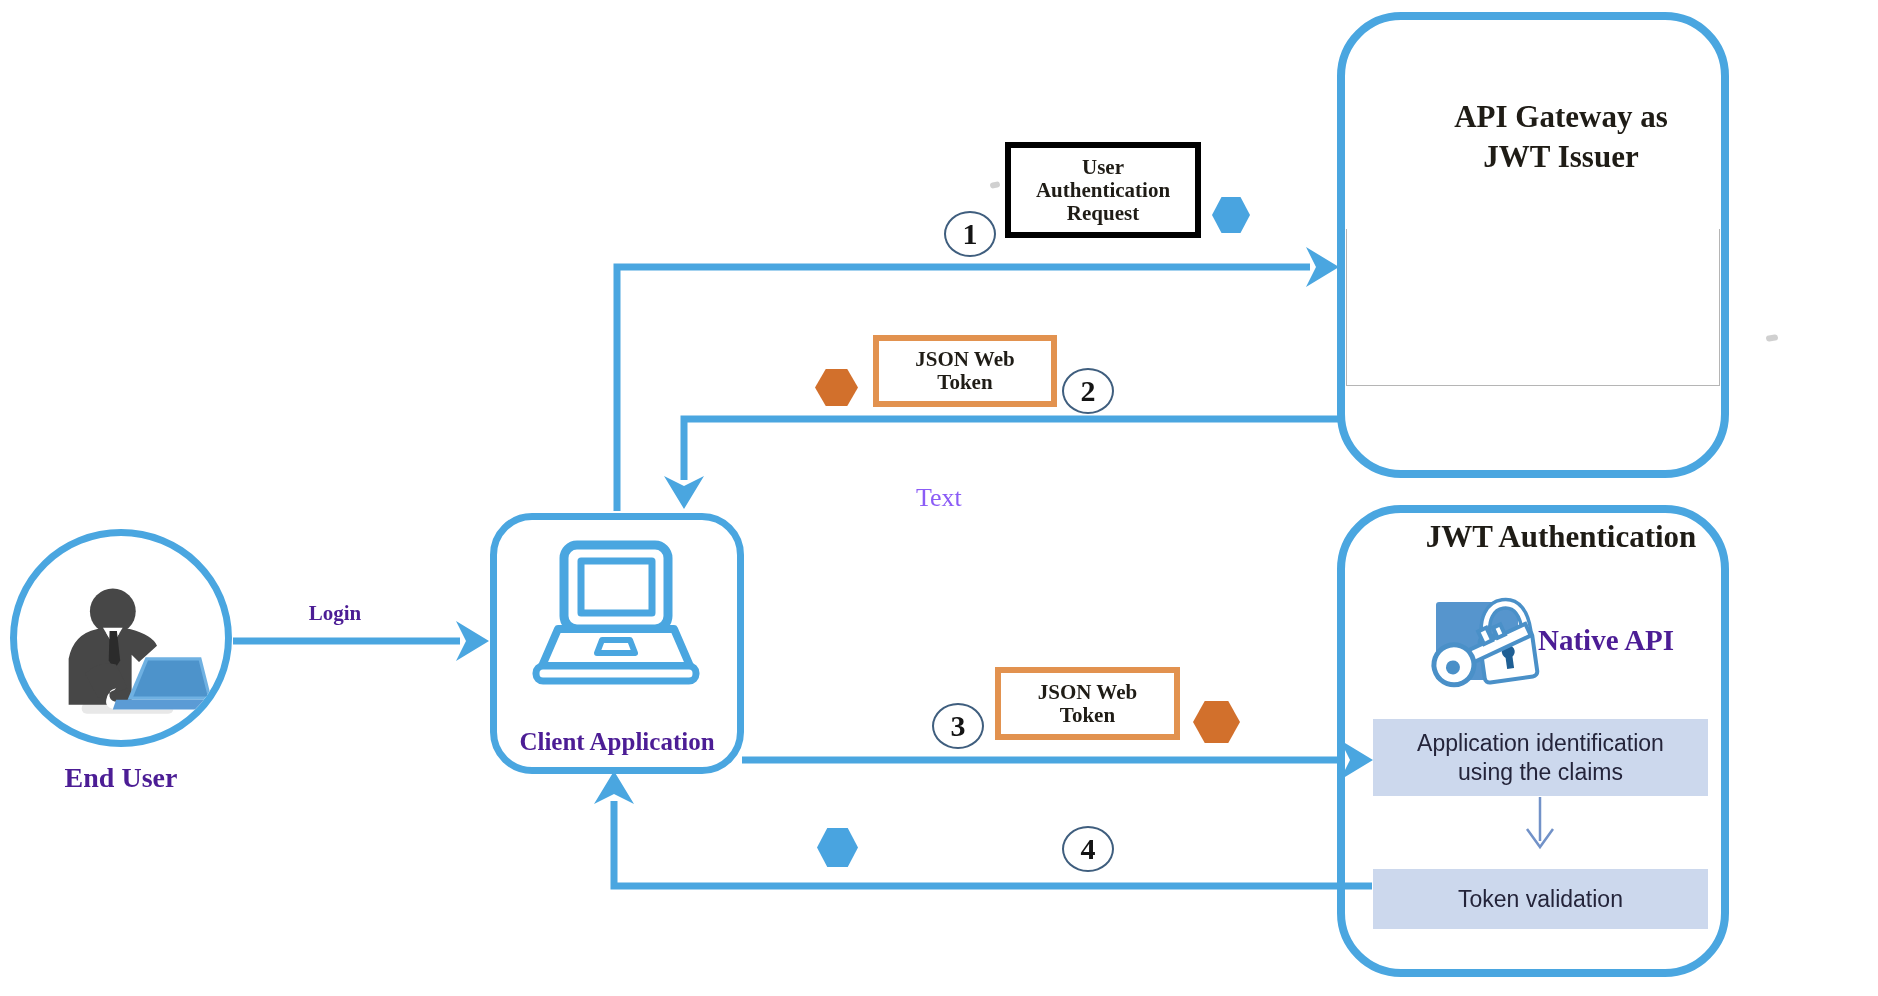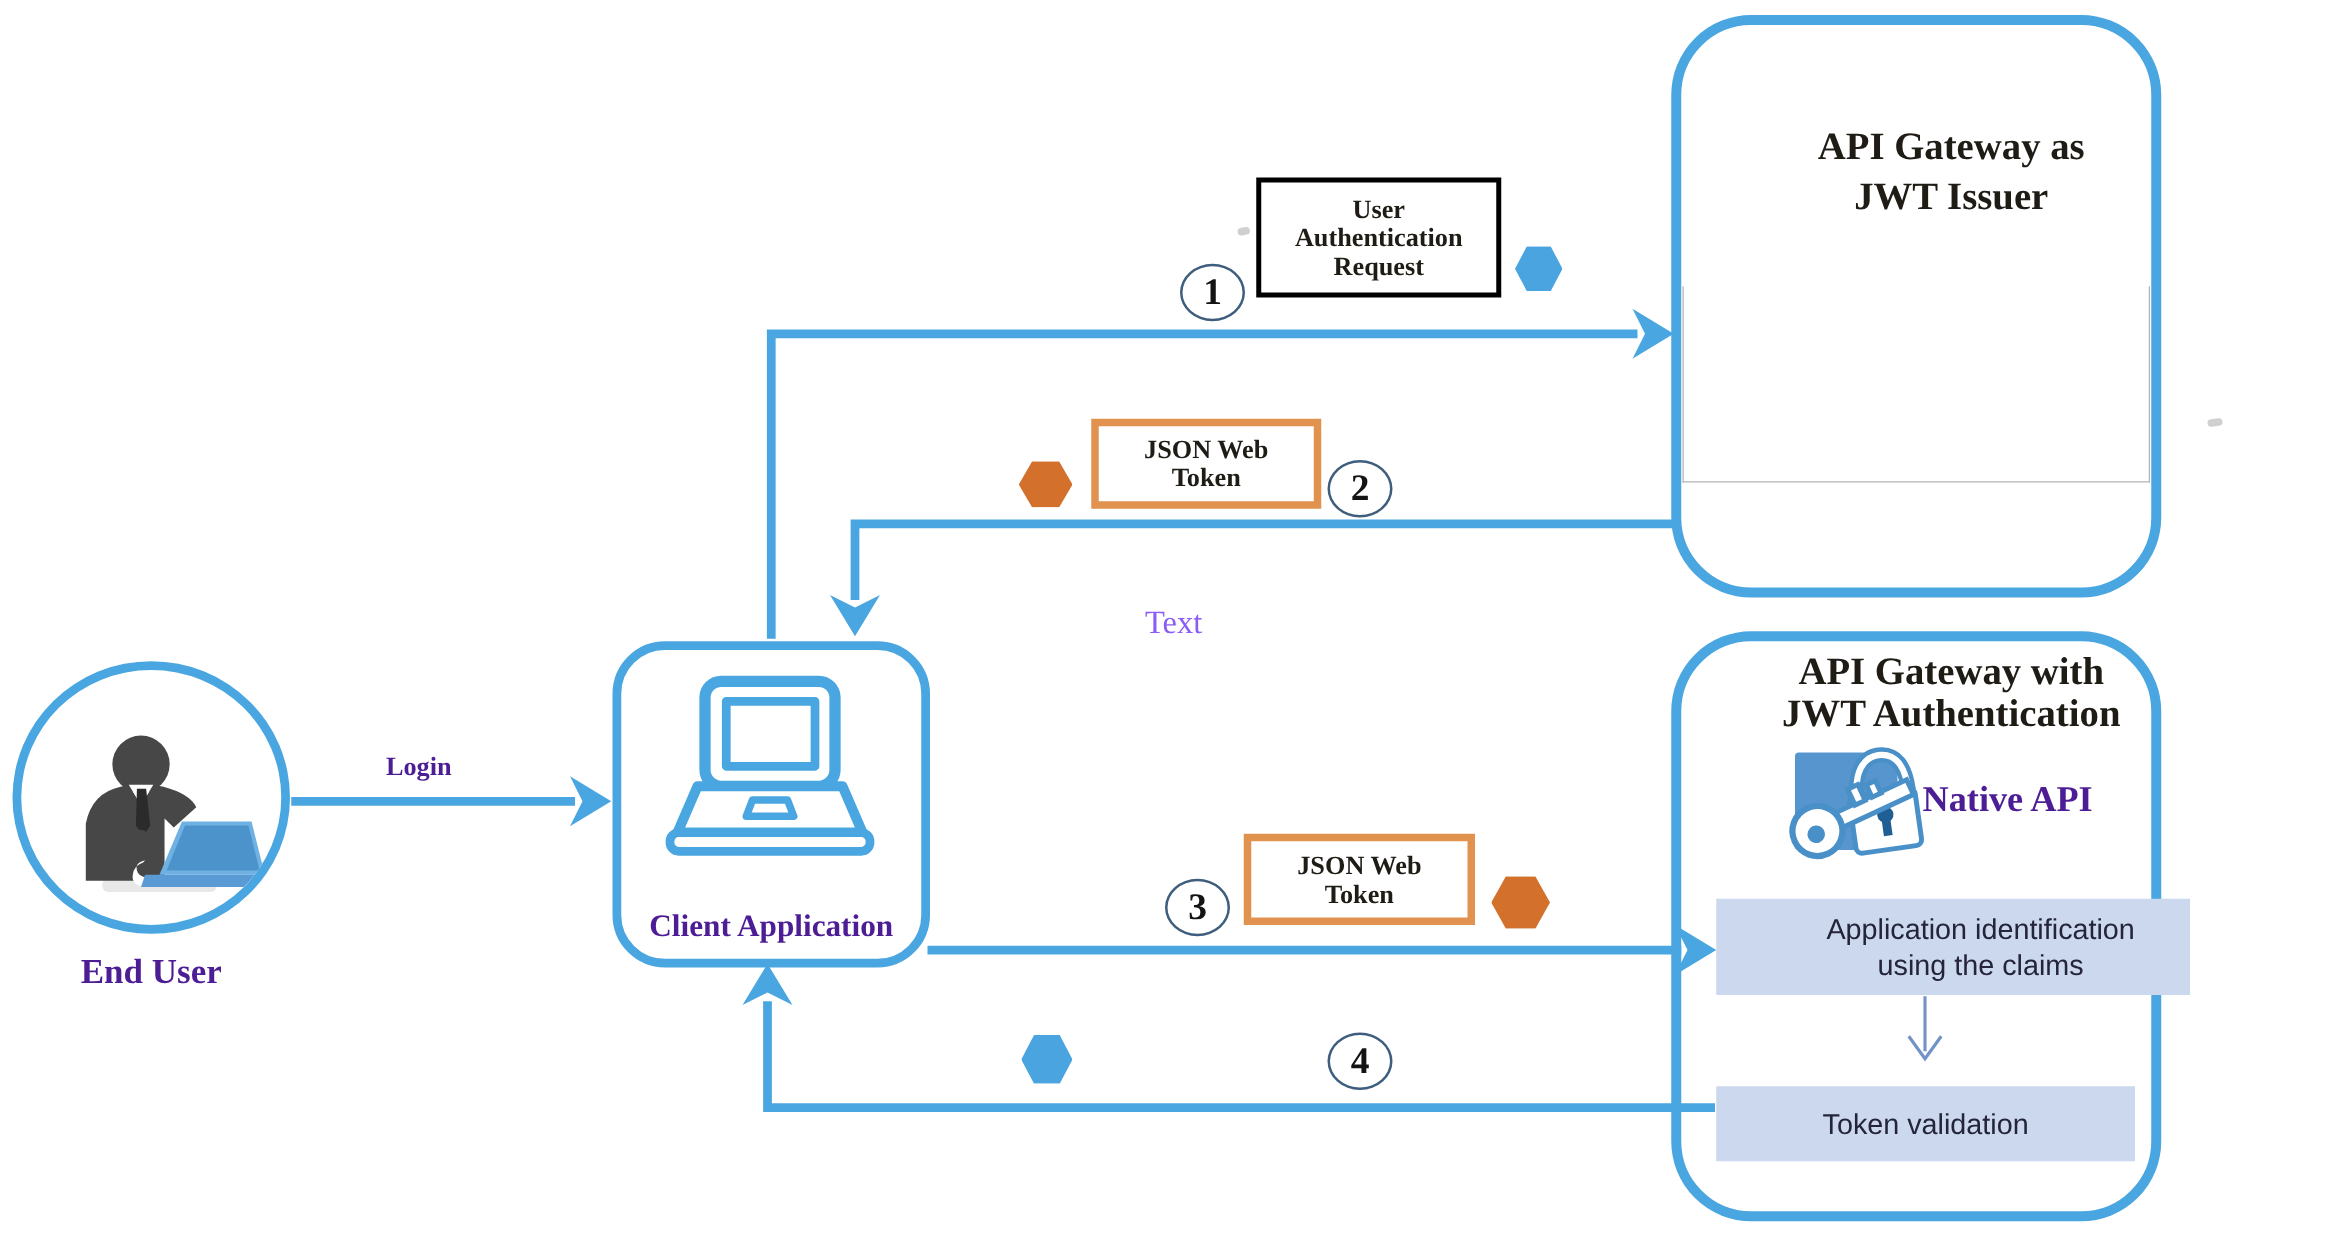--- a/index.html
+++ b/index.html
@@ -25,21 +25,21 @@
 
   
   .lavender{position:absolute;background:#ccd8ed;display:flex;flex-direction:column;align-items:center;
             justify-content:center;font-family:"Liberation Sans",sans-serif;font-size:23px;
             line-height:29px;color:#24243a;text-align:center;z-index:3;}
 
   
   .chip{position:absolute;box-sizing:border-box;background:#fff;display:flex;flex-direction:column;
         align-items:center;justify-content:center;text-align:center;font-weight:bold;font-size:21px;
         line-height:23px;color:#1f1c16;z-index:6;}
-  .chip.blue{border:4px solid #000000;}
+  .chip.blue{border:6px solid #000000;}
   .chip.orange{border:6px solid #e2924f;}
   .chip span{display:block;}
 
   
   .numcircle{position:absolute;box-sizing:border-box;width:52px;height:46px;border:2px solid #3f5e7e;
              border-radius:50%;background:#fff;display:flex;align-items:center;justify-content:center;
              font-weight:600;font-size:30px;color:#141414;z-index:6;}
 
   
   .hex{position:absolute;clip-path:polygon(25% 0%,75% 0%,100% 50%,75% 100%,25% 100%,0% 50%);z-index:6;}
@@ -95,21 +95,20 @@
 
   <div class="bigbox" style="left:1337px;top:12px;width:392px;height:466px;"></div>
   <div class="bigtitle" style="left:1337px;top:97px;width:392px;font-size:31px;line-height:40px;">
     <div>API Gateway as</div>
     <div>JWT Issuer</div>
   </div>
   <div class="inner-panel" style="left:1346px;top:229px;width:372px;height:156px;"></div>
 
   <div class="bigbox" style="left:1337px;top:505px;width:392px;height:472px;"></div>
   <div class="bigtitle" style="left:1337px;top:520px;width:392px;font-size:31px;line-height:34px;">
-    <div>API Gateway with</div>
     <div>JWT Authentication</div>
   </div>
 
   <svg class="icon" style="left:1428px;top:590px;" width="114" height="100" viewBox="0 0 114 100">
     <rect x="8" y="12" width="82" height="78" rx="3" fill="#5695cd"></rect>
     <g transform="rotate(-8 78 60)">
       <path d="M60,52 C58,24 70,14 81,14 C95,14 101,26 101,44 L101,54" fill="none" stroke="#4a90c8" stroke-width="12"></path>
       <path d="M60,52 C58,24 70,14 81,14 C95,14 101,26 101,44 L101,54" fill="none" stroke="#ffffff" stroke-width="5"></path>
       <rect x="53" y="44" width="53" height="46" rx="5" fill="#ffffff" stroke="#4a90c8" stroke-width="4"></rect>
       <circle cx="80" cy="62" r="6.5" fill="#1f5f94"></circle>
@@ -118,21 +117,21 @@
     <g transform="rotate(-25 30 74)">
       <rect x="40" y="66" width="68" height="13" fill="#ffffff" stroke="#4a90c8" stroke-width="4"></rect>
       <rect x="62" y="53" width="9" height="14" fill="#ffffff" stroke="#4a90c8" stroke-width="4"></rect>
       <rect x="77" y="56" width="8" height="11" fill="#ffffff" stroke="#4a90c8" stroke-width="4"></rect>
       <circle cx="26" cy="73" r="20" fill="#ffffff" stroke="#4a90c8" stroke-width="5"></circle>
       <circle cx="24" cy="75" r="7" fill="#4a90c8"></circle>
     </g>
   </svg>
   <div class="lbl" style="left:1538px;top:624px;width:170px;font-size:29px;text-align:left;">Native API</div>
 
-  <div class="lavender" style="left:1373px;top:719px;width:335px;height:77px;padding-left:44px;">
+  <div class="lavender" style="left:1373px;top:719px;width:335px;height:77px;">
     <span>Application identification</span>
     <span>using the claims</span>
   </div>
   <div class="lavender" style="left:1373px;top:869px;width:335px;height:60px;">
     <span>Token validation</span>
   </div>
 
   <div class="chip blue" style="left:1005px;top:142px;width:196px;height:96px;">
     <span>User</span>
     <span>Authentication</span>

